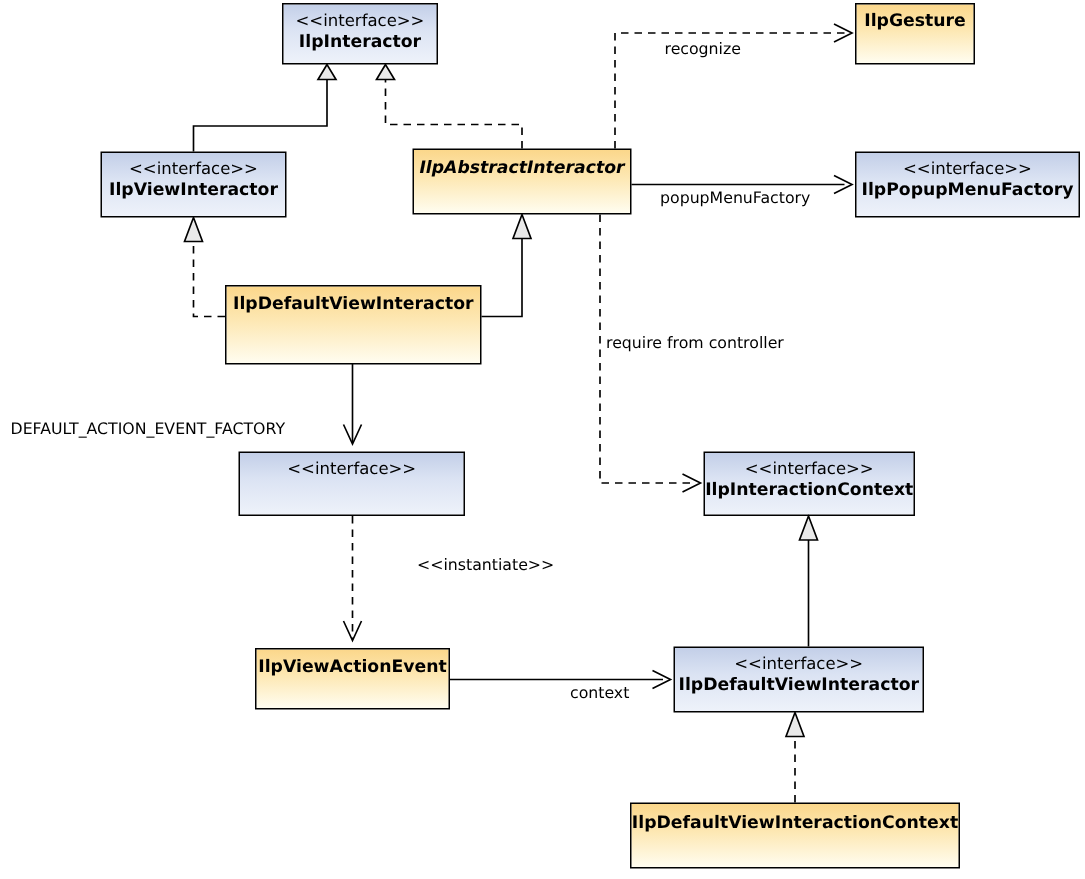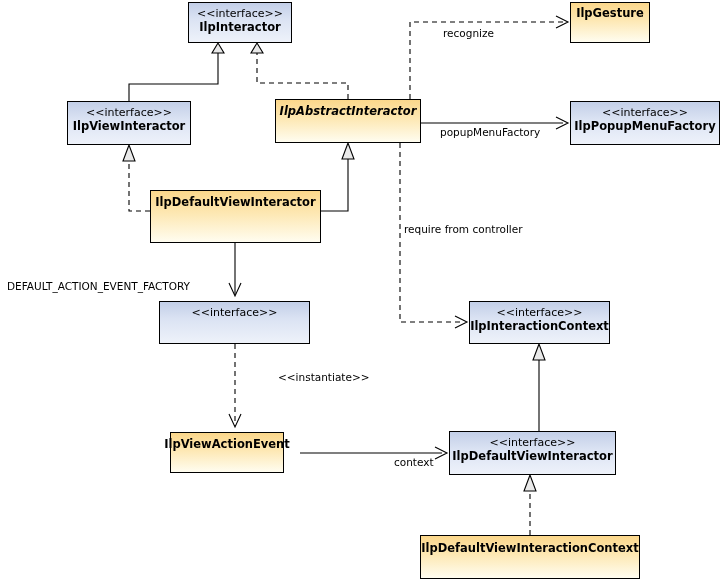--- a/index.html
+++ b/index.html
@@ -126,21 +126,21 @@
 
   <div class="node iface" style="left:159px;top:301px;width:151px;height:43px;">
     <div class="stereo">&lt;&lt;interface&gt;&gt;</div>
   </div>
 
   <div class="node iface" style="left:469px;top:301px;width:141px;height:43px;">
     <div class="stereo">&lt;&lt;interface&gt;&gt;</div>
     <div class="nname">IlpInteractionContext</div>
   </div>
 
-  <div class="node cls" style="left:170px;top:432px;width:114px;height:41px;padding-top:4px;">
+  <div class="node cls" style="left:170px;top:432px;width:130px;height:41px;padding-top:4px;">
     <div class="nname">IlpViewActionEvent</div>
   </div>
 
   <div class="node iface" style="left:449px;top:431px;width:167px;height:44px;">
     <div class="stereo">&lt;&lt;interface&gt;&gt;</div>
     <div class="nname">IlpDefaultViewInteractor</div>
   </div>
 
   <div class="node cls" style="left:420px;top:535px;width:220px;height:44px;padding-top:5px;">
     <div class="nname">IlpDefaultViewInteractionContext</div>
@@ -149,15 +149,15 @@
   <div class="elabel" style="left:443px;top:27px;">recognize</div>
 
   <div class="elabel" style="left:440px;top:126px;">popupMenuFactory</div>
 
   <div class="elabel" style="left:404px;top:223px;">require from controller</div>
 
   <div class="elabel" style="left:7px;top:280px;">DEFAULT_ACTION_EVENT_FACTORY</div>
 
   <div class="elabel" style="left:236px;top:371px;margin-left:42px;">&lt;&lt;instantiate&gt;&gt;</div>
 
-  <div class="elabel" style="left:394px;top:456px;">context</div>
+  <div class="elabel" style="left:380px;top:456px;">context</div>
 
 </div>
 
 </body></html>

